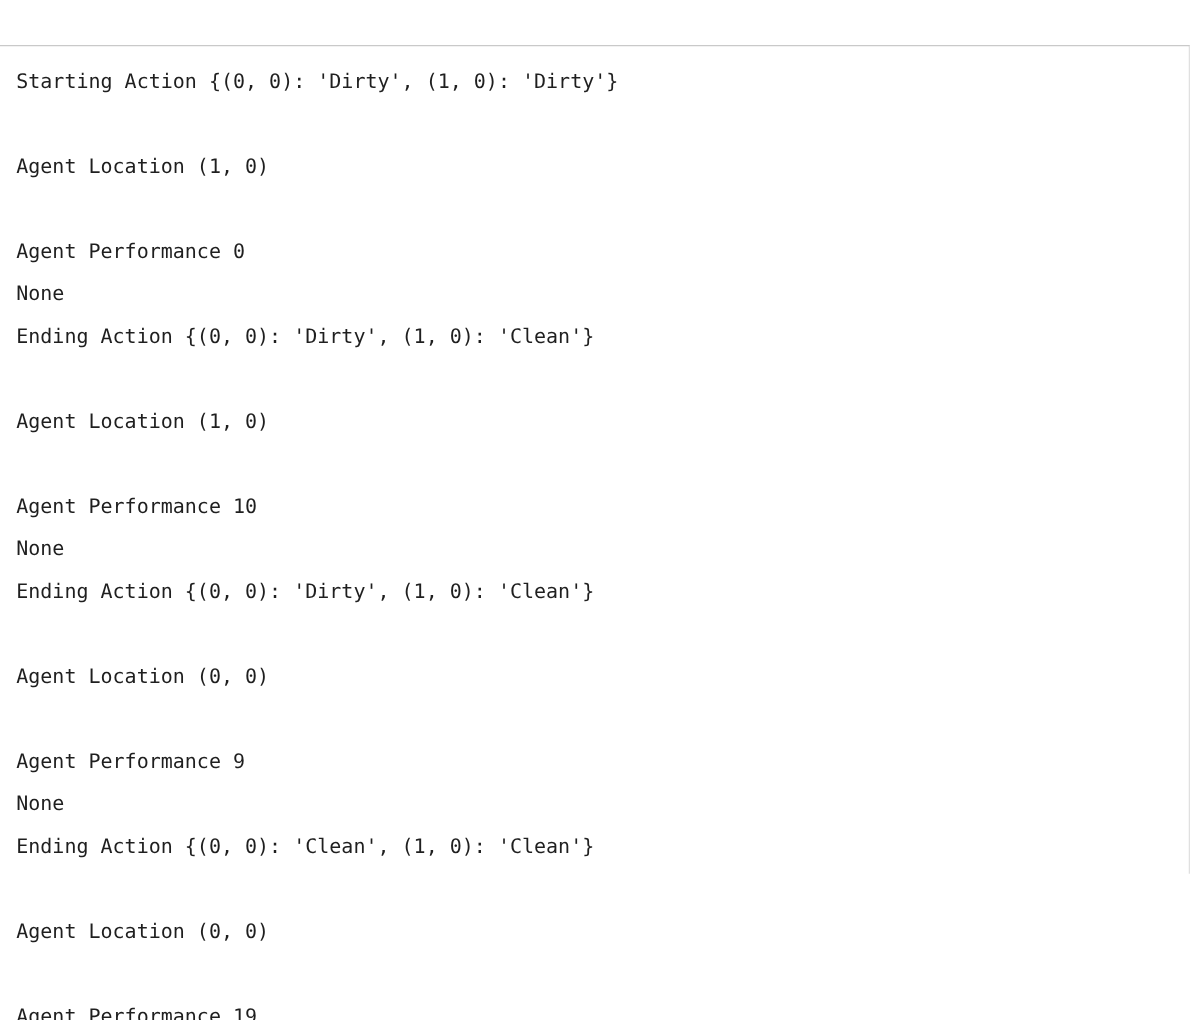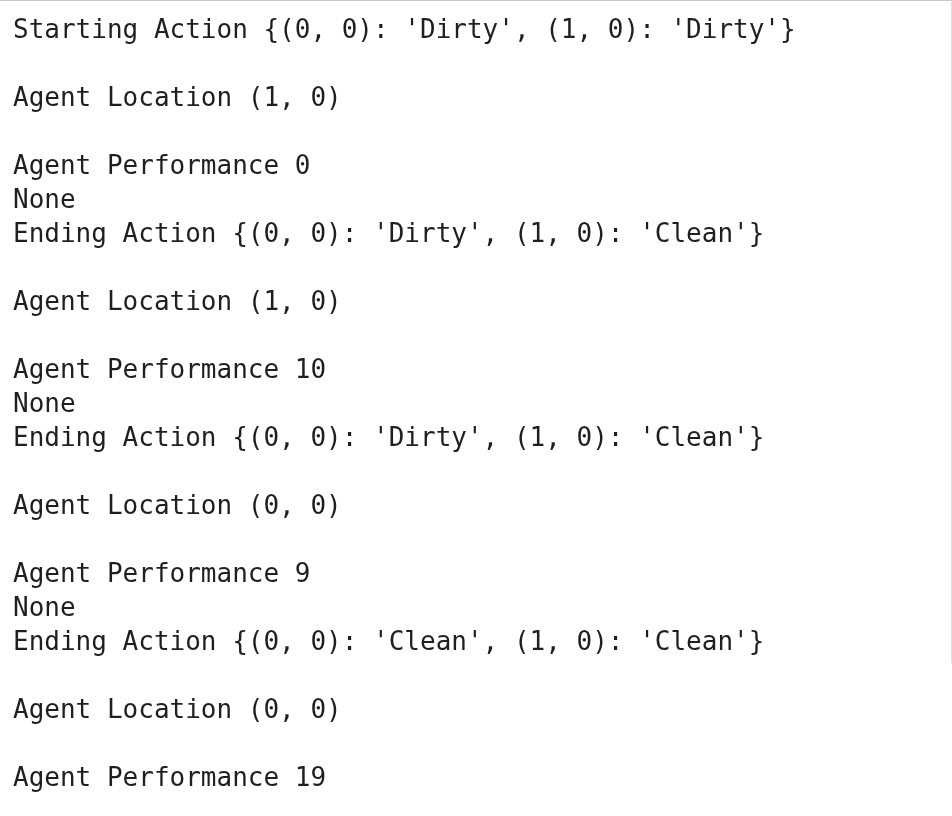--- a/index.html
+++ b/index.html
@@ -13,24 +13,25 @@
     overflow: hidden;
   }
   .console {
     box-sizing: border-box;
     width: 952px;
     height: 663px;
     border-top: 1px solid #c9c9c9;
     border-right: 1px solid #e0e0e0;
     padding: 11px 0 0 13px;
     font-family: "DejaVu Sans Mono", "Liberation Mono", monospace;
-    font-size: 26px;
+    font-size: 16px;
     line-height: 34px;
     white-space: pre;
     font-weight: 400;
+    margin-top: 36px;
   }
   .line {
     height: 34px;
     letter-spacing: 0;
   }
 </style>
 </head>
 <body>
 
 <div class="console" style="color: rgb(31, 31, 31); background: rgb(255, 255, 255); border-top-color: rgb(201, 201, 201); border-right-color: rgb(224, 224, 224);"><div class="line">Starting Action {(0, 0): 'Dirty', (1, 0): 'Dirty'}</div><div class="line">&nbsp;</div><div class="line">Agent Location (1, 0)</div><div class="line">&nbsp;</div><div class="line">Agent Performance 0</div><div class="line">None</div><div class="line">Ending Action {(0, 0): 'Dirty', (1, 0): 'Clean'}</div><div class="line">&nbsp;</div><div class="line">Agent Location (1, 0)</div><div class="line">&nbsp;</div><div class="line">Agent Performance 10</div><div class="line">None</div><div class="line">Ending Action {(0, 0): 'Dirty', (1, 0): 'Clean'}</div><div class="line">&nbsp;</div><div class="line">Agent Location (0, 0)</div><div class="line">&nbsp;</div><div class="line">Agent Performance 9</div><div class="line">None</div><div class="line">Ending Action {(0, 0): 'Clean', (1, 0): 'Clean'}</div><div class="line">&nbsp;</div><div class="line">Agent Location (0, 0)</div><div class="line">&nbsp;</div><div class="line">Agent Performance 19</div></div>

